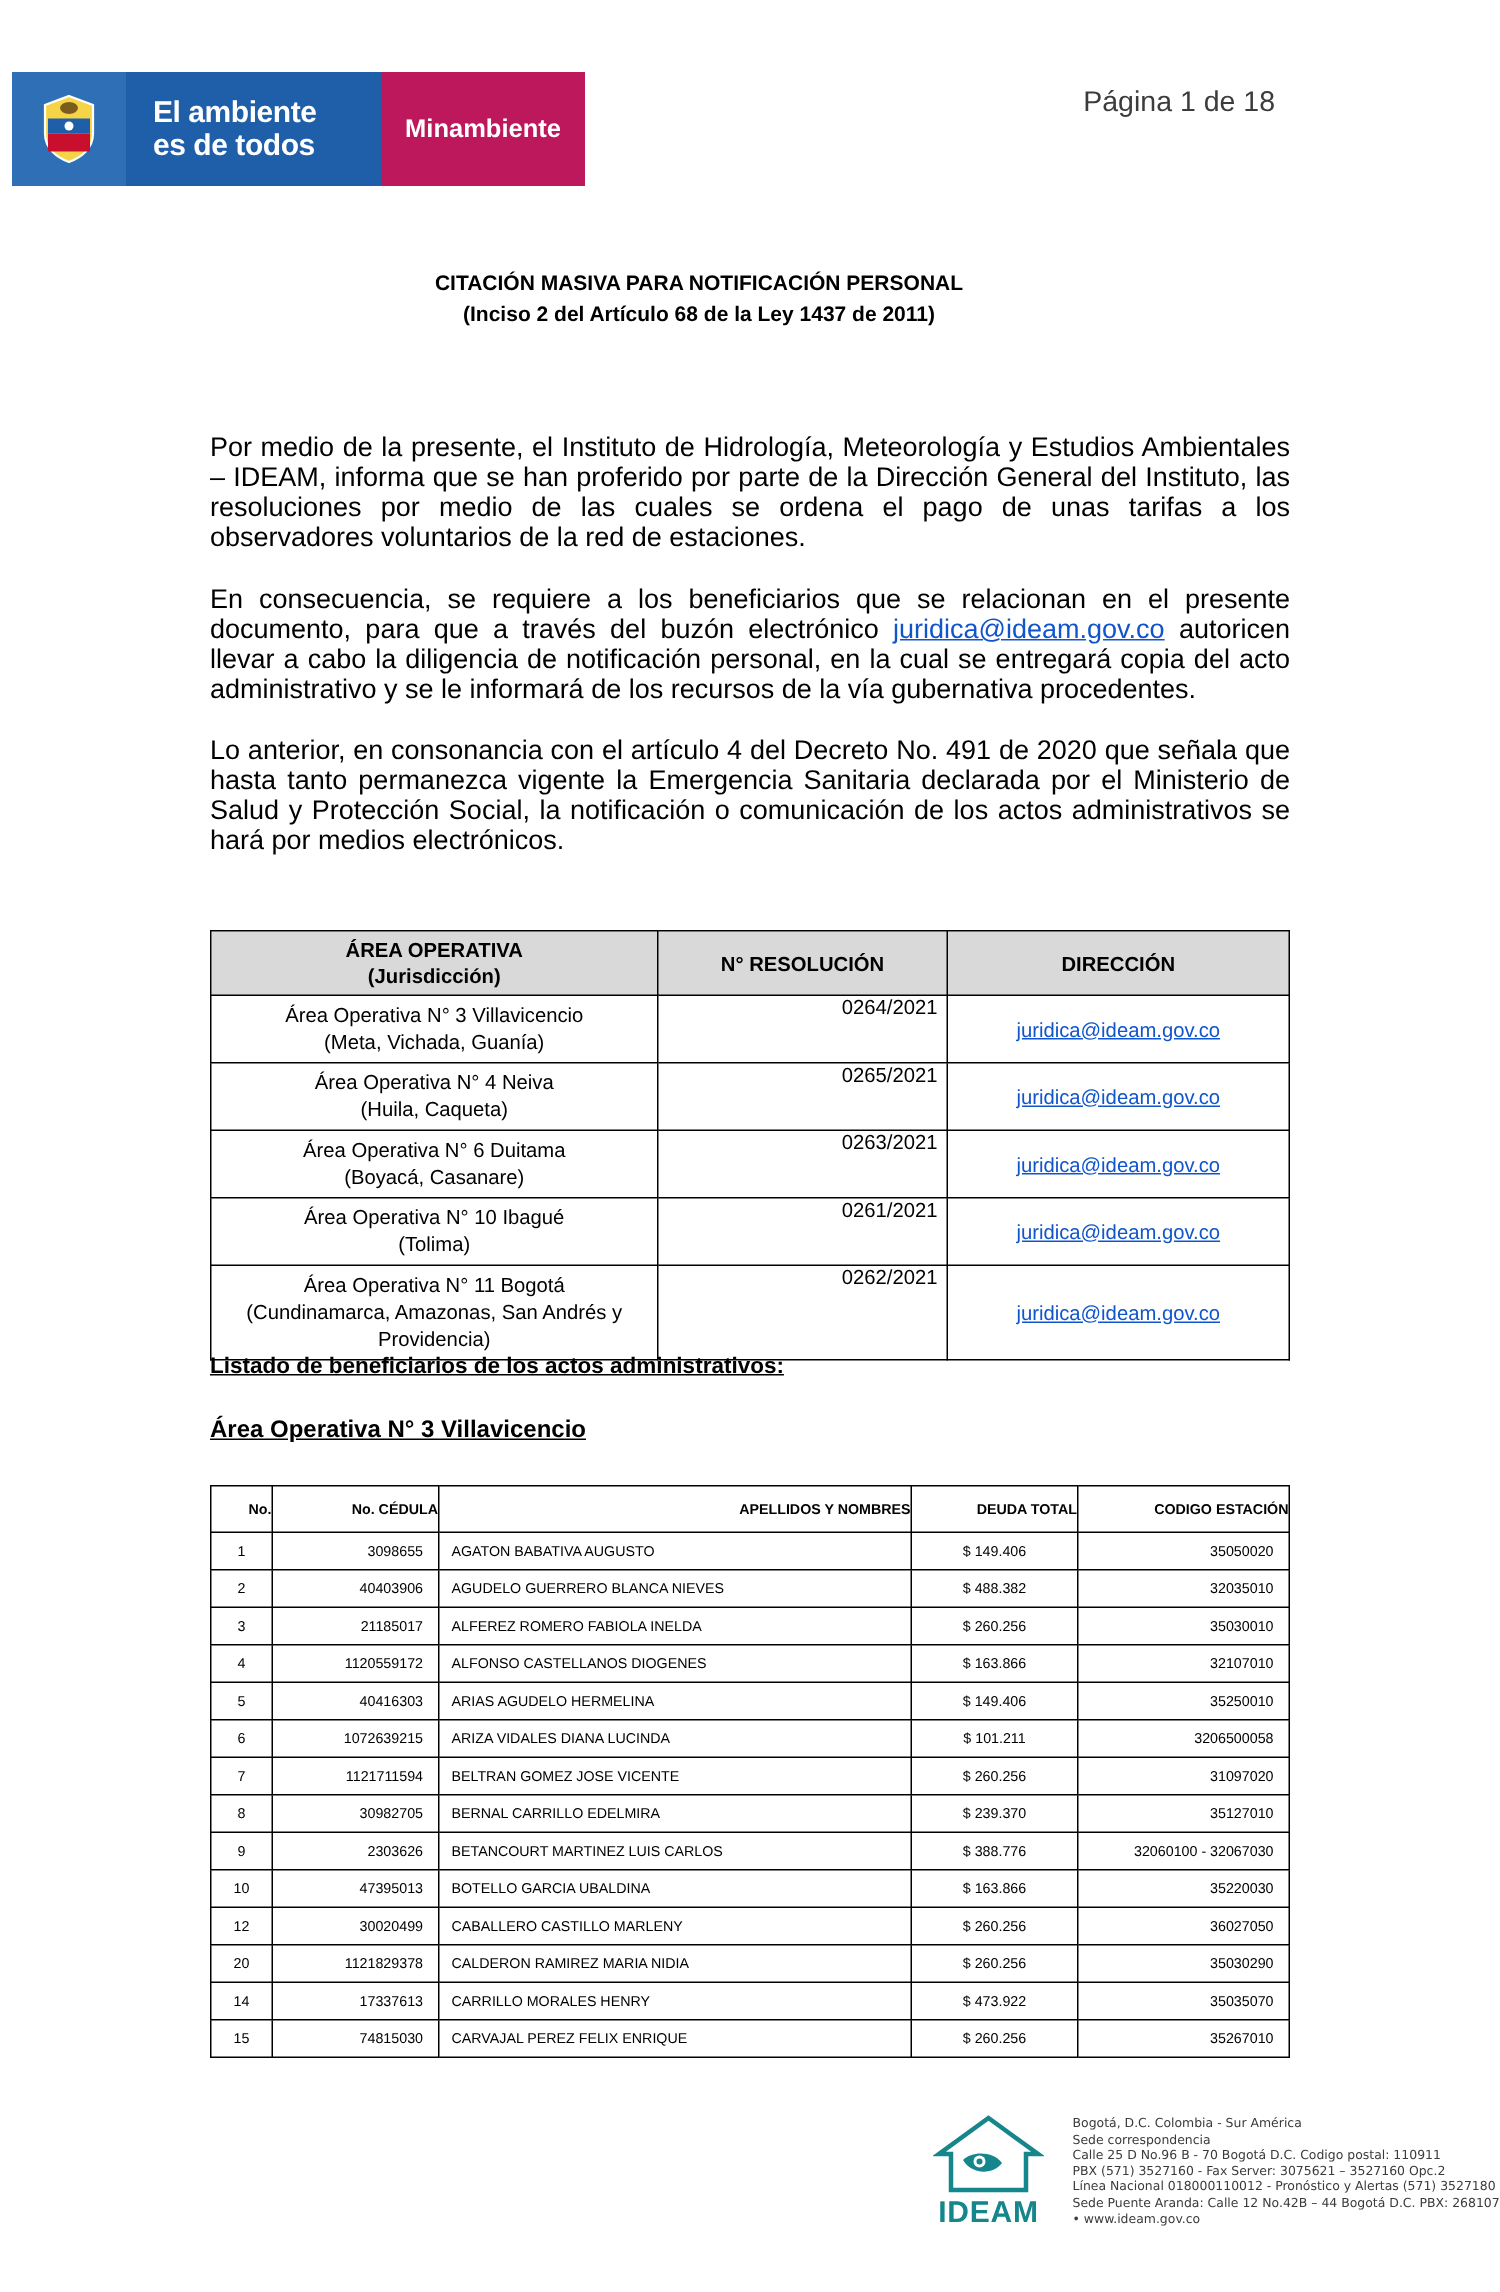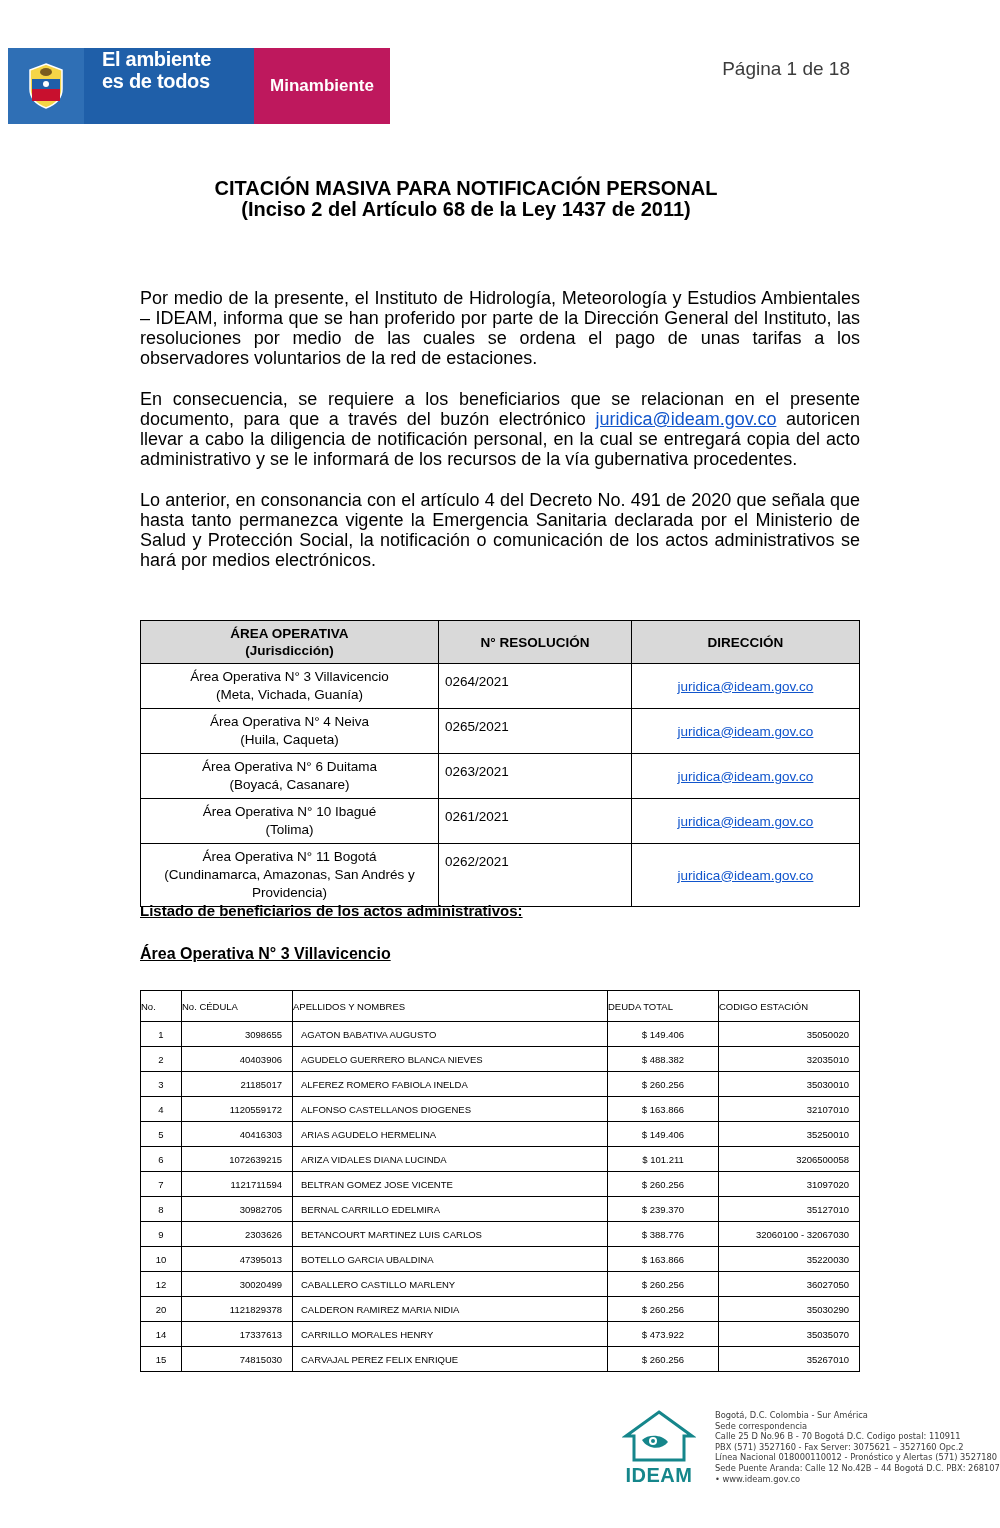--- a/index.html
+++ b/index.html
@@ -51,20 +51,21 @@
     height: 46px;
     position: relative;
   }
   .shield svg { display: block; }
   .slogan-box {
     width: 170px;
     height: 76px;
     background: #1f5fa9;
     display: flex;
     flex-direction: column;
+    justify-content: center;
     padding-left: 18px;
     box-sizing: border-box;
   }
   .slogan-box .l1, .slogan-box .l2 {
     color: #ffffff;
     font-weight: bold;
     font-size: 20px;
     line-height: 22px;
     letter-spacing: -0.3px;
   }
@@ -90,21 +91,21 @@
   }
 
   
   .doc-title {
     position: absolute;
     top: 178px;
     left: 0;
     width: 932px;
     text-align: center;
     font-weight: bold;
-    font-size: 20px;
+    font-size: 14px;
     line-height: 21px;
   }
 
   
   .body-text {
     position: absolute;
     left: 140px;
     width: 720px;
     top: 288px;
     font-size: 18px;
@@ -149,24 +150,24 @@
     font-weight: bold;
     text-align: center;
     font-size: 13.5px;
     line-height: 17px;
   }
   .res-table td.area {
     text-align: center;
     line-height: 18px;
   }
   .res-table td.res {
-    text-align: left;
+    text-align: right;
     width: 180px;
     vertical-align: top;
-    padding-top: 10px;
+    padding-top: 0;
   }
   .res-table td.dir {
     text-align: center;
     width: 215px;
   }
   .res-table td.dir a {
     color: #1155cc;
     text-decoration: underline;
     font-size: 13.5px;
   }
@@ -179,22 +180,22 @@
     width: 720px;
     border-collapse: collapse;
     font-size: 9.5px;
   }
   .ben-table th, .ben-table td {
     border: 1px solid #000000;
     padding: 0;
     height: 24px;
   }
   .ben-table thead th {
-    font-weight: normal;
-    text-align: left;
+    font-weight: bold;
+    text-align: right;
     font-size: 9.5px;
     height: 30px;
     border-radius: 11px;
   }
   .ben-table td.c-no {
     text-align: center;
     width: 40px;
   }
   .ben-table td.c-ced {
     text-align: right;

